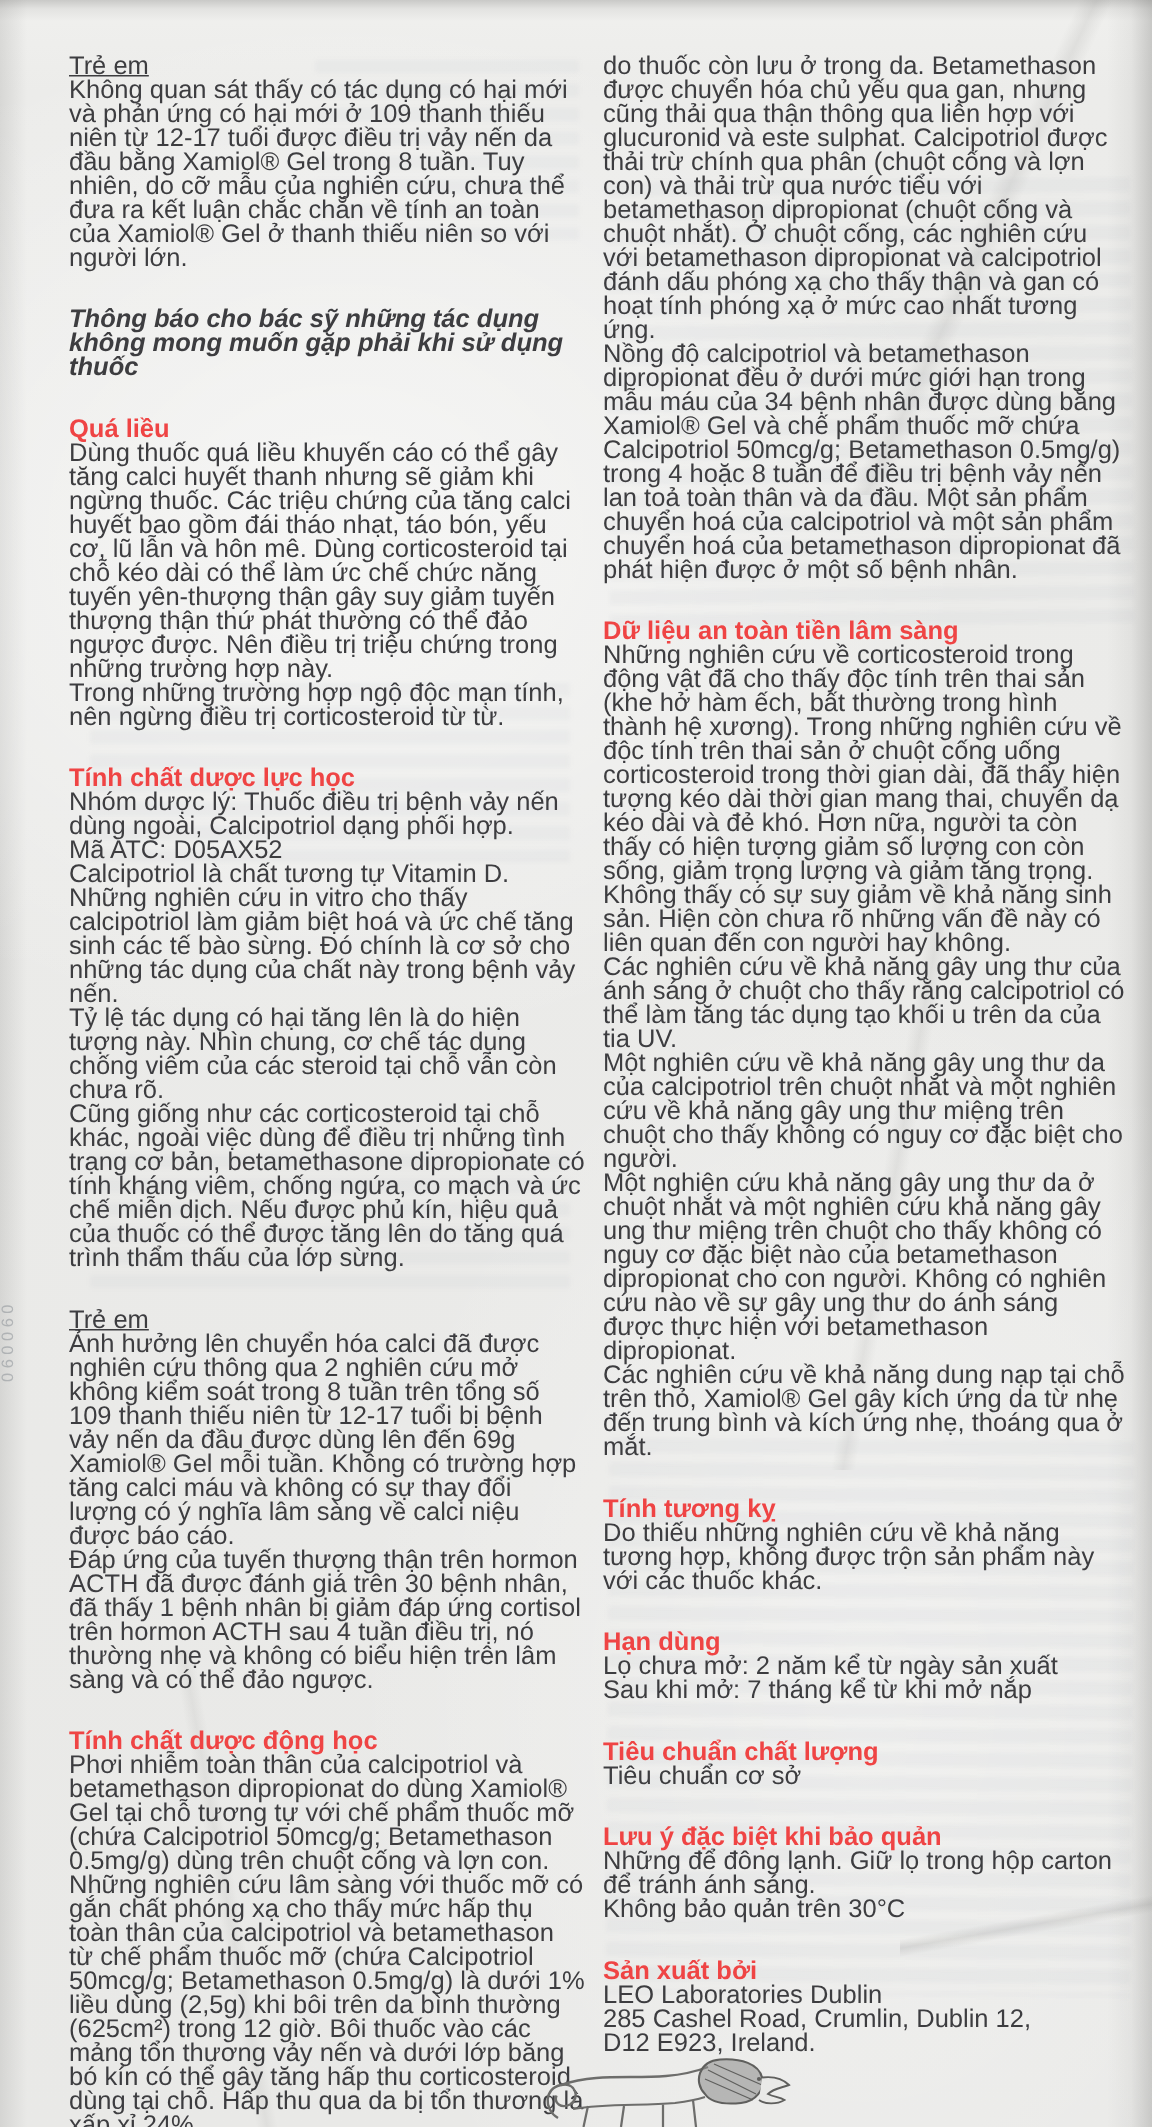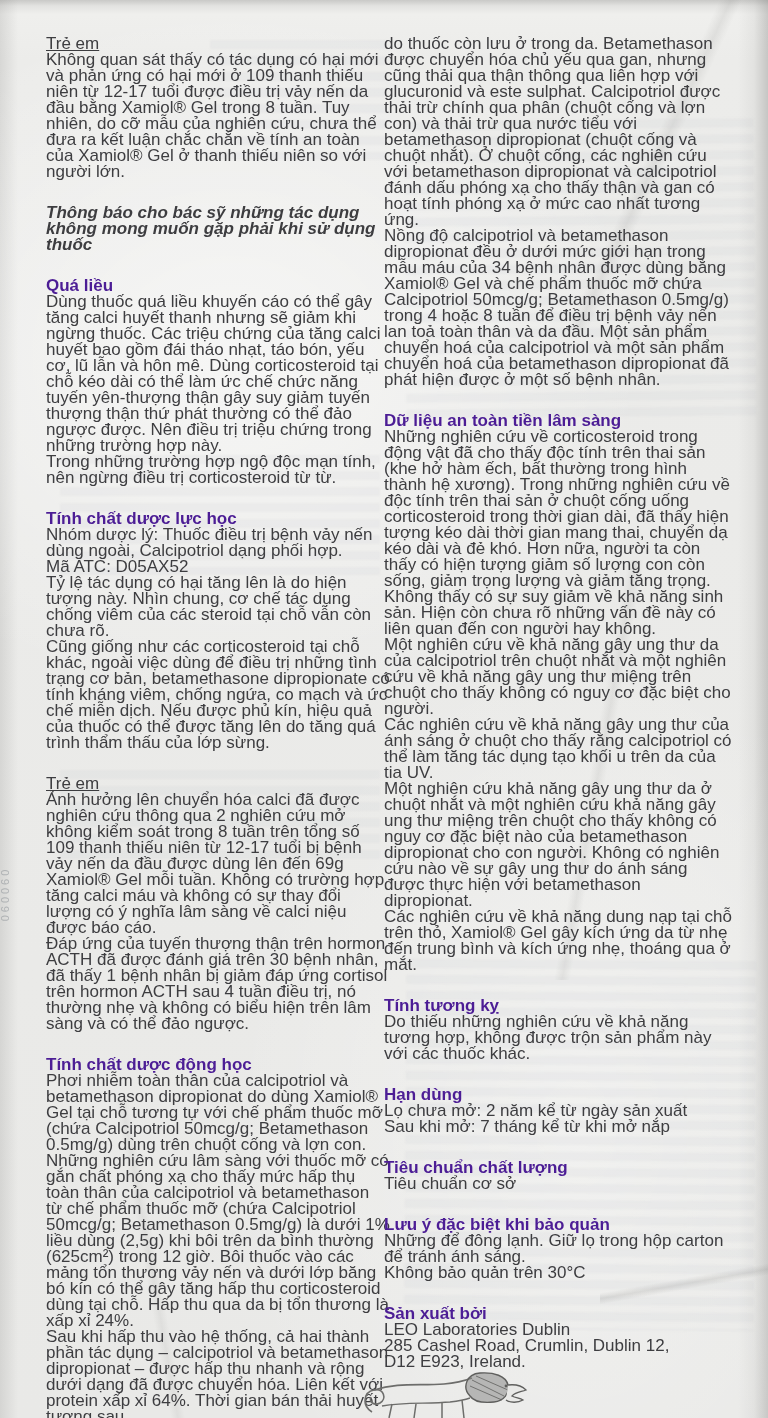--- a/index.html
+++ b/index.html
@@ -29,24 +29,24 @@
   .ghost{position:absolute;pointer-events:none;filter:blur(1.3px);opacity:.55;
     background:repeating-linear-gradient(180deg, rgba(158,164,176,.14) 0 9px, rgba(158,164,176,0) 9px 16px);}
   .g1{left:210px;top:40px;width:176px;height:120px;}
   .g2{left:60px;top:455px;width:320px;height:120px;}
   .g3{left:405px;top:120px;width:350px;height:300px;transform:rotate(-.6deg);}
   .g4{left:405px;top:960px;width:350px;height:370px;transform:rotate(.4deg);}
   .g5{left:60px;top:770px;width:320px;height:90px;}
 
   .col{position:absolute;top:36px;font-size:17px;line-height:16px;}
   .col-left{left:46px;width:344px;}
-  .col-right{left:384px;width:348px;}
+  .col-right{left:402px;width:348px;}
   p{margin:0;}
   .gap{margin-top:25px;}
-  .h{font-weight:bold;color:#4c1d95;}
+  .h{font-weight:bold;color:#ef4444;}
   .hu{text-decoration:underline;}
   .hi{font-weight:bold;font-style:italic;}
   .edge-code{position:absolute;left:-22px;top:888px;transform:rotate(-90deg);
     color:rgba(140,146,152,.55);font-size:11px;letter-spacing:3px;}
   .lion{position:absolute;left:358px;top:1372px;width:180px;height:46px;}
 </style>
 </head>
 <body>
 
 <div class="paper-shade"></div>
@@ -68,40 +68,41 @@
 
   <p class="hi gap">Thông báo cho bác sỹ những tác dụng không mong muốn gặp phải khi sử dụng thuốc</p>
 
   <p class="h gap">Quá liều</p>
   <p>Dùng thuốc quá liều khuyến cáo có thể gây tăng calci huyết thanh nhưng sẽ giảm khi ngừng thuốc. Các triệu chứng của tăng calci huyết bao gồm đái tháo nhạt, táo bón, yếu cơ, lũ lẫn và hôn mê. Dùng corticosteroid tại chỗ kéo dài có thể làm ức chế chức năng tuyến yên-thượng thận gây suy giảm tuyến thượng thận thứ phát thường có thể đảo ngược được. Nên điều trị triệu chứng trong những trường hợp này.</p>
   <p>Trong những trường hợp ngộ độc mạn tính, nên ngừng điều trị corticosteroid từ từ.</p>
 
   <p class="h gap">Tính chất dược lực học</p>
   <p>Nhóm dược lý: Thuốc điều trị bệnh vảy nến dùng ngoài, Calcipotriol dạng phối hợp.</p>
   <p>Mã ATC: D05AX52</p>
+  <p>Calcipotriol là chất tương tự Vitamin D. Những nghiên cứu in vitro cho thấy calcipotriol làm giảm biệt hoá và ức chế tăng sinh các tế bào sừng. Đó chính là cơ sở cho những tác dụng của chất này trong bệnh vảy nến.</p>
   <p>Tỷ lệ tác dụng có hại tăng lên là do hiện tượng này. Nhìn chung, cơ chế tác dụng chống viêm của các steroid tại chỗ vẫn còn chưa rõ.</p>
   <p>Cũng giống như các corticosteroid tại chỗ khác, ngoài việc dùng để điều trị những tình trạng cơ bản, betamethasone dipropionate có tính kháng viêm, chống ngứa, co mạch và ức chế miễn dịch. Nếu được phủ kín, hiệu quả của thuốc có thể được tăng lên do tăng quá trình thẩm thấu của lớp sừng.</p>
 
   <p class="hu gap">Trẻ em</p>
   <p>Ảnh hưởng lên chuyển hóa calci đã được nghiên cứu thông qua 2 nghiên cứu mở không kiểm soát trong 8 tuần trên tổng số 109 thanh thiếu niên từ 12-17 tuổi bị bệnh vảy nến da đầu được dùng lên đến 69g Xamiol® Gel mỗi tuần. Không có trường hợp tăng calci máu và không có sự thay đổi lượng có ý nghĩa lâm sàng về calci niệu được báo cáo.</p>
   <p>Đáp ứng của tuyến thượng thận trên hormon ACTH đã được đánh giá trên 30 bệnh nhân, đã thấy 1 bệnh nhân bị giảm đáp ứng cortisol trên hormon ACTH sau 4 tuần điều trị, nó thường nhẹ và không có biểu hiện trên lâm sàng và có thể đảo ngược.</p>
 
   <p class="h gap">Tính chất dược động học</p>
   <p>Phơi nhiễm toàn thân của calcipotriol và betamethason dipropionat do dùng Xamiol® Gel tại chỗ tương tự với chế phẩm thuốc mỡ (chứa Calcipotriol 50mcg/g; Betamethason 0.5mg/g) dùng trên chuột cống và lợn con. Những nghiên cứu lâm sàng với thuốc mỡ có gắn chất phóng xạ cho thấy mức hấp thụ toàn thân của calcipotriol và betamethason từ chế phẩm thuốc mỡ (chứa Calcipotriol 50mcg/g; Betamethason 0.5mg/g) là dưới 1% liều dùng (2,5g) khi bôi trên da bình thường (625cm²) trong 12 giờ. Bôi thuốc vào các mảng tổn thương vảy nến và dưới lớp băng bó kín có thể gây tăng hấp thu corticosteroid dùng tại chỗ. Hấp thu qua da bị tổn thương là xấp xỉ 24%.</p>
   <p>Sau khi hấp thu vào hệ thống, cả hai thành phần tác dụng – calcipotriol và betamethason dipropionat – được hấp thu nhanh và rộng dưới dạng đã được chuyển hóa. Liên kết với protein xấp xỉ 64%. Thời gian bán thải huyết tương sau</p>
 </div>
 
 <div class="col col-right">
   <p>do thuốc còn lưu ở trong da. Betamethason được chuyển hóa chủ yếu qua gan, nhưng cũng thải qua thận thông qua liên hợp với glucuronid và este sulphat. Calcipotriol được thải trừ chính qua phân (chuột cống và lợn con) và thải trừ qua nước tiểu với betamethason dipropionat (chuột cống và chuột nhắt). Ở chuột cống, các nghiên cứu với betamethason dipropionat và calcipotriol đánh dấu phóng xạ cho thấy thận và gan có hoạt tính phóng xạ ở mức cao nhất tương ứng.</p>
   <p>Nồng độ calcipotriol và betamethason dipropionat đều ở dưới mức giới hạn trong mẫu máu của 34 bệnh nhân được dùng bằng Xamiol® Gel và chế phẩm thuốc mỡ chứa Calcipotriol 50mcg/g; Betamethason 0.5mg/g) trong 4 hoặc 8 tuần để điều trị bệnh vảy nến lan toả toàn thân và da đầu. Một sản phẩm chuyển hoá của calcipotriol và một sản phẩm chuyển hoá của betamethason dipropionat đã phát hiện được ở một số bệnh nhân.</p>
 
   <p class="h gap">Dữ liệu an toàn tiền lâm sàng</p>
   <p>Những nghiên cứu về corticosteroid trong động vật đã cho thấy độc tính trên thai sản (khe hở hàm ếch, bất thường trong hình thành hệ xương). Trong những nghiên cứu về độc tính trên thai sản ở chuột cống uống corticosteroid trong thời gian dài, đã thấy hiện tượng kéo dài thời gian mang thai, chuyển dạ kéo dài và đẻ khó. Hơn nữa, người ta còn thấy có hiện tượng giảm số lượng con còn sống, giảm trọng lượng và giảm tăng trọng. Không thấy có sự suy giảm về khả năng sinh sản. Hiện còn chưa rõ những vấn đề này có liên quan đến con người hay không.</p>
+  <p>Các nghiên cứu về khả năng gây ung thư của ánh sáng ở chuột cho thấy rằng calcipotriol có thể làm tăng tác dụng tạo khối u trên da của tia UV.</p>
   <p>Một nghiên cứu về khả năng gây ung thư da của calcipotriol trên chuột nhắt và một nghiên cứu về khả năng gây ung thư miệng trên chuột cho thấy không có nguy cơ đặc biệt cho người.</p>
-  <p>Các nghiên cứu về khả năng gây ung thư của ánh sáng ở chuột cho thấy rằng calcipotriol có thể làm tăng tác dụng tạo khối u trên da của tia UV.</p>
   <p>Một nghiên cứu khả năng gây ung thư da ở chuột nhắt và một nghiên cứu khả năng gây ung thư miệng trên chuột cho thấy không có nguy cơ đặc biệt nào của betamethason dipropionat cho con người. Không có nghiên cứu nào về sự gây ung thư do ánh sáng được thực hiện với betamethason dipropionat.</p>
   <p>Các nghiên cứu về khả năng dung nạp tại chỗ trên thỏ, Xamiol® Gel gây kích ứng da từ nhẹ đến trung bình và kích ứng nhẹ, thoáng qua ở mắt.</p>
 
   <p class="h gap">Tính tương kỵ</p>
   <p>Do thiếu những nghiên cứu về khả năng tương hợp, không được trộn sản phẩm này với các thuốc khác.</p>
 
   <p class="h gap">Hạn dùng</p>
   <p>Lọ chưa mở: 2 năm kể từ ngày sản xuất</p>
   <p>Sau khi mở: 7 tháng kể từ khi mở nắp</p>
 

